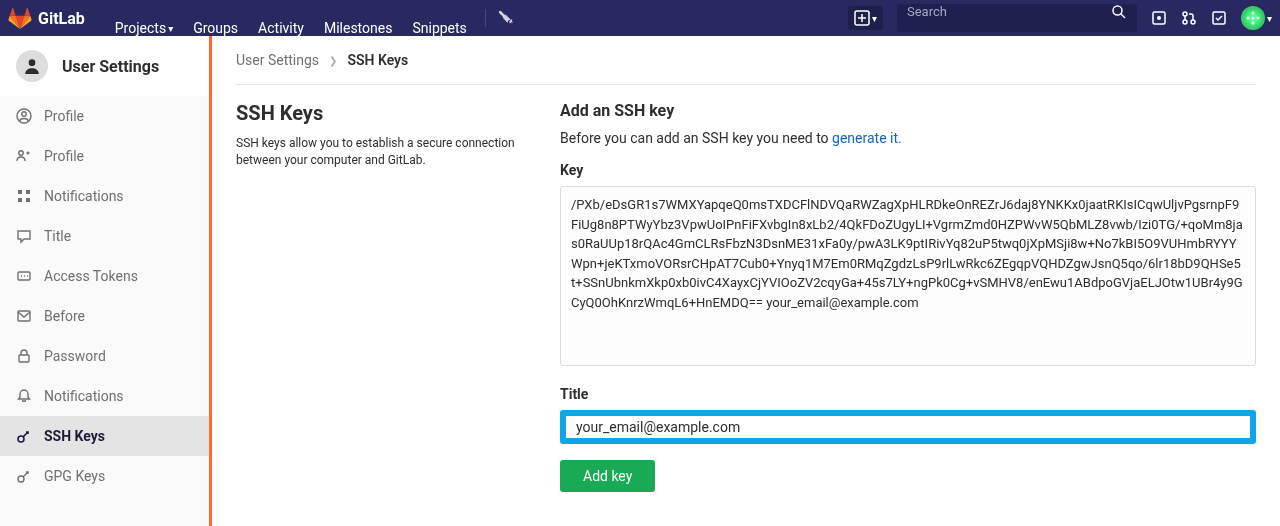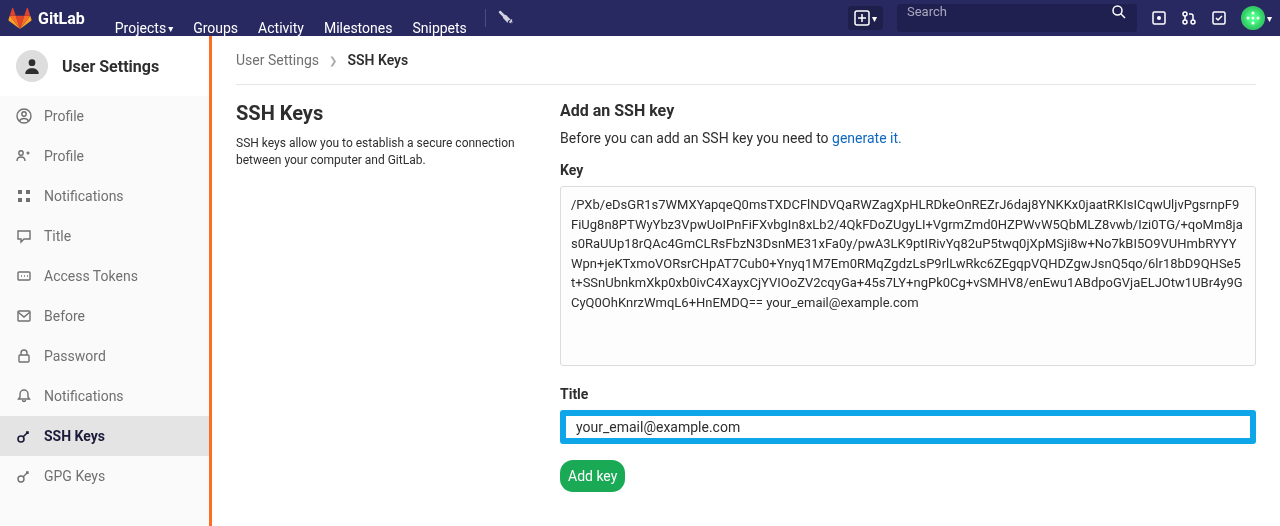--- a/index.html
+++ b/index.html
@@ -280,22 +280,22 @@
       border-radius: 3px;
       padding: 0 10px;
       font-size: 14px;
       color: #2e2e2e;
       margin-bottom: 16px;
     }
     .add-button {
       background: #1aaa55;
       color: #fff;
       border: none;
-      border-radius: 13px;
-      padding: 8px 8px;
+      border-radius: 3px;
+      padding: 8px 23px;
       font-size: 14px;
       cursor: pointer;
     }
   </style>
 </head>
 <body>
 
 <div class="topbar">
   <div class="topbar-left">
     <svg class="logo" viewBox="0 0 36 36">

